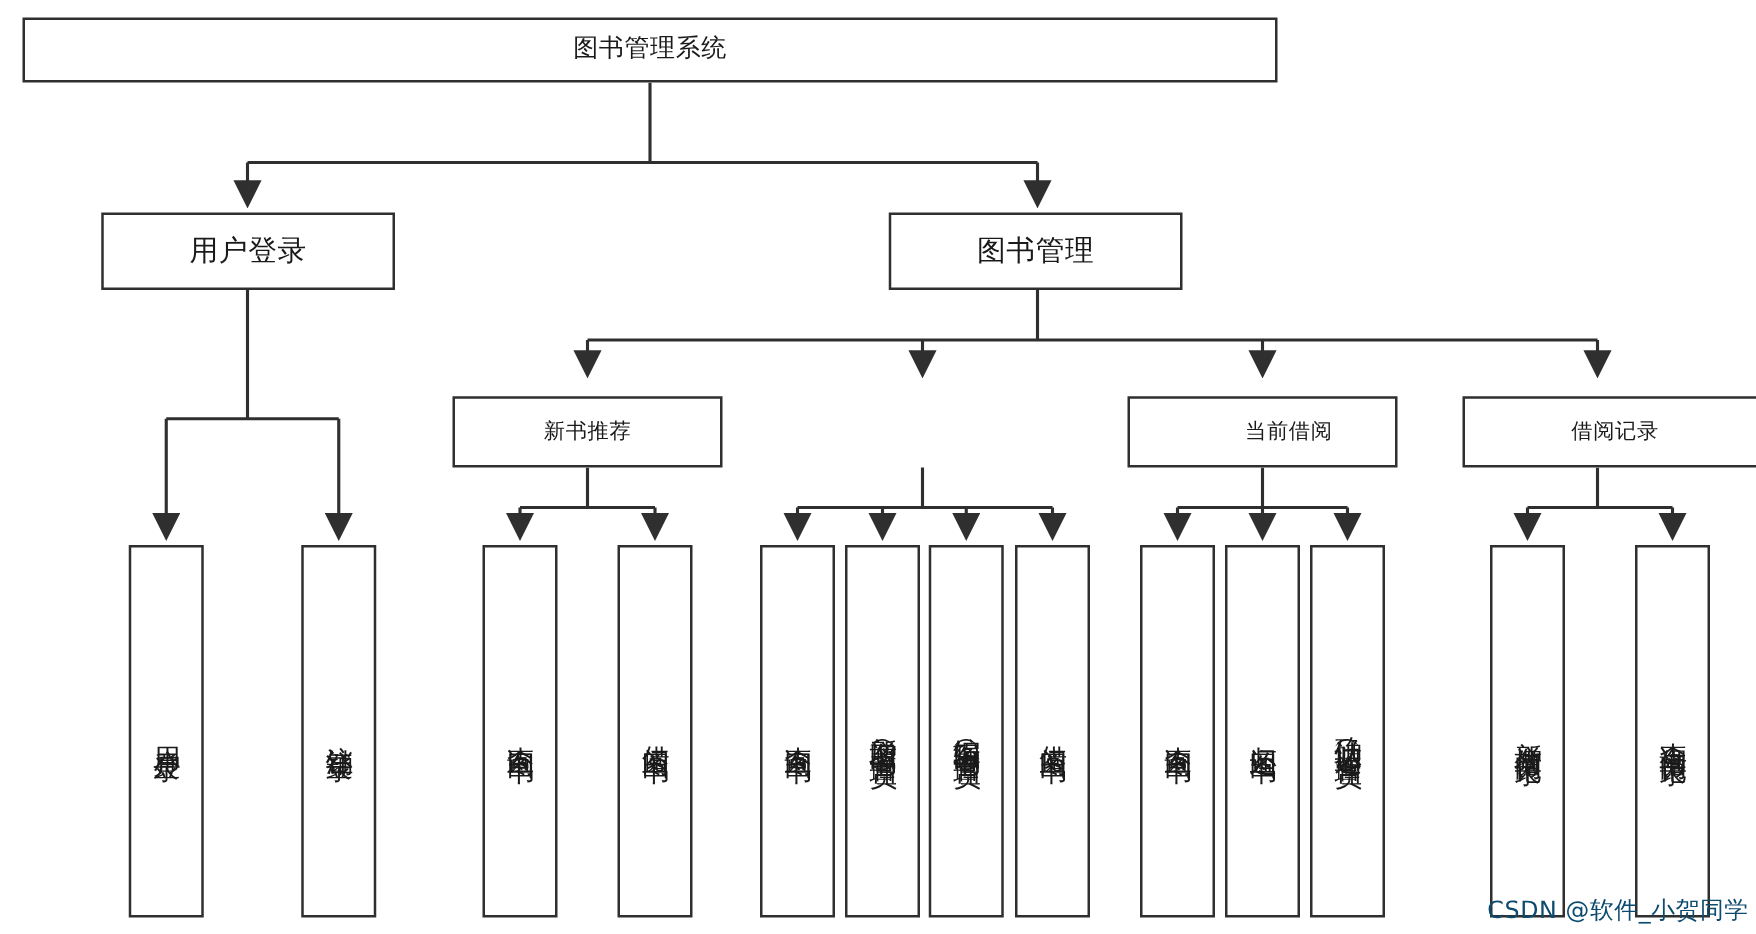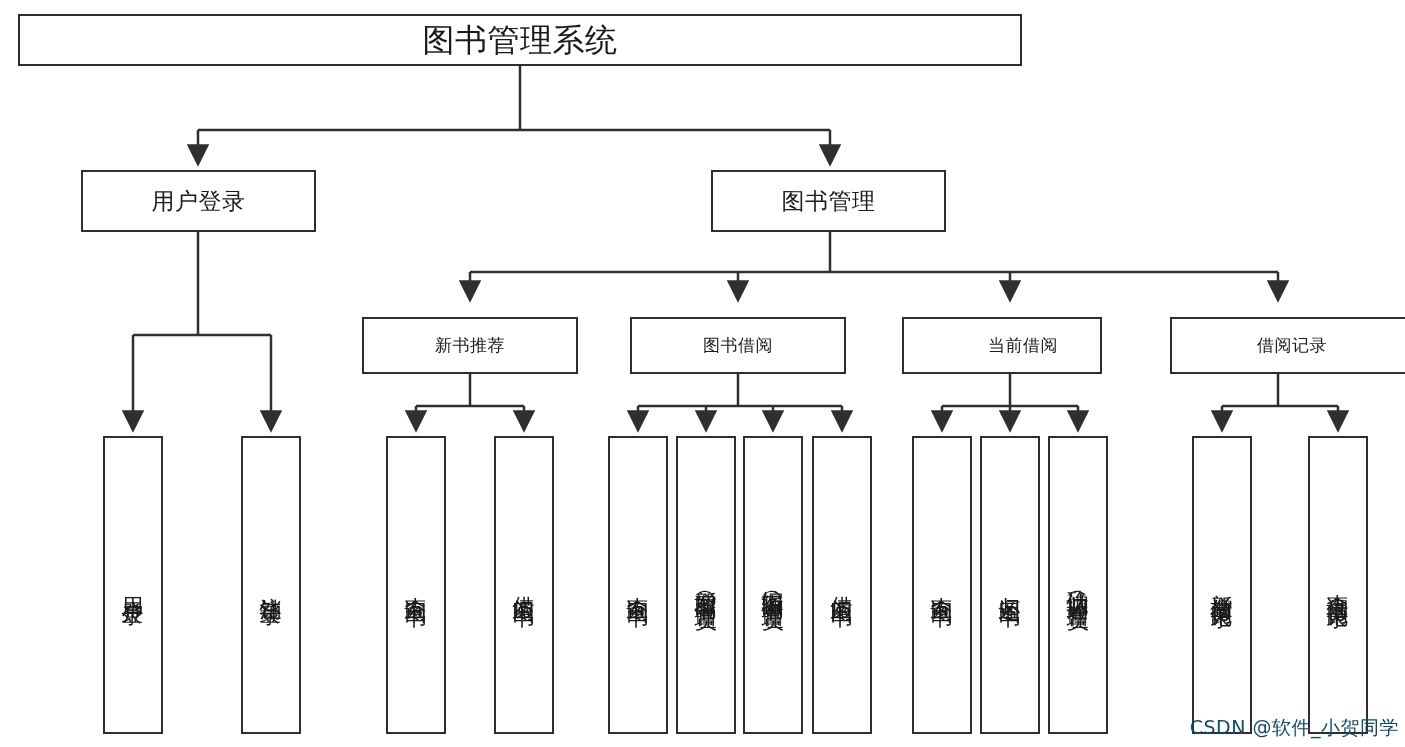--- a/index.html
+++ b/index.html
@@ -36,21 +36,21 @@
     justify-content: center;
     color: #1a1a1a;
   }
   .node-label {
     font-size: 23px;
     line-height: 1.15;
     letter-spacing: 0.5px;
     white-space: nowrap;
     color: #1a1a1a;
   }
-  .node.root .node-label { font-size: 32px; }
+  .node.root .node-label { font-size: 20px; font-family: Liberation Mono, monospace; }
   .node.level2 .node-label { font-size: 23px; }
   .node.level3 .node-label { font-size: 17px; }
   .node.leaf {
     align-items: center;
     justify-content: center;
     padding: 6px 2px;
   }
   .node.leaf .node-label {
     writing-mode: vertical-rl;
     text-orientation: upright;
@@ -133,24 +133,21 @@
   <div class="node level2" style="left:81px; top:170px; width:235px; height:62px;">
     <span class="node-label">用户登录</span>
   </div>
   <div class="node level2" style="left:711px; top:170px; width:235px; height:62px;">
     <span class="node-label">图书管理</span>
   </div>
 
   <div class="node level3" style="left:362px; top:317px; width:216px; height:57px;">
     <span class="node-label">新书推荐</span>
   </div>
-  <div class="node level3" style="left:630px; top:317px; width:216px; height:57px;">
-    <span class="node-label">图书借阅</span>
-  </div>
-  <div class="node level3" style="left:902px; top:317px; width:200px; height:57px;padding-left:42px;">
+  <div class="node level3" style="left:902px; top:317px; width:216px; height:57px;padding-left:42px;">
     <span class="node-label">当前借阅</span>
   </div>
   <div class="node level3" style="left:1170px; top:317px; width:244px; height:57px;">
     <span class="node-label">借阅记录</span>
   </div>
 
   <div class="node leaf" style="left:103px; top:436px; width:60px; height:298px;">
     <span class="node-label">用户登录</span>
   </div>
   <div class="node leaf" style="left:241px; top:436px; width:60px; height:298px;">

